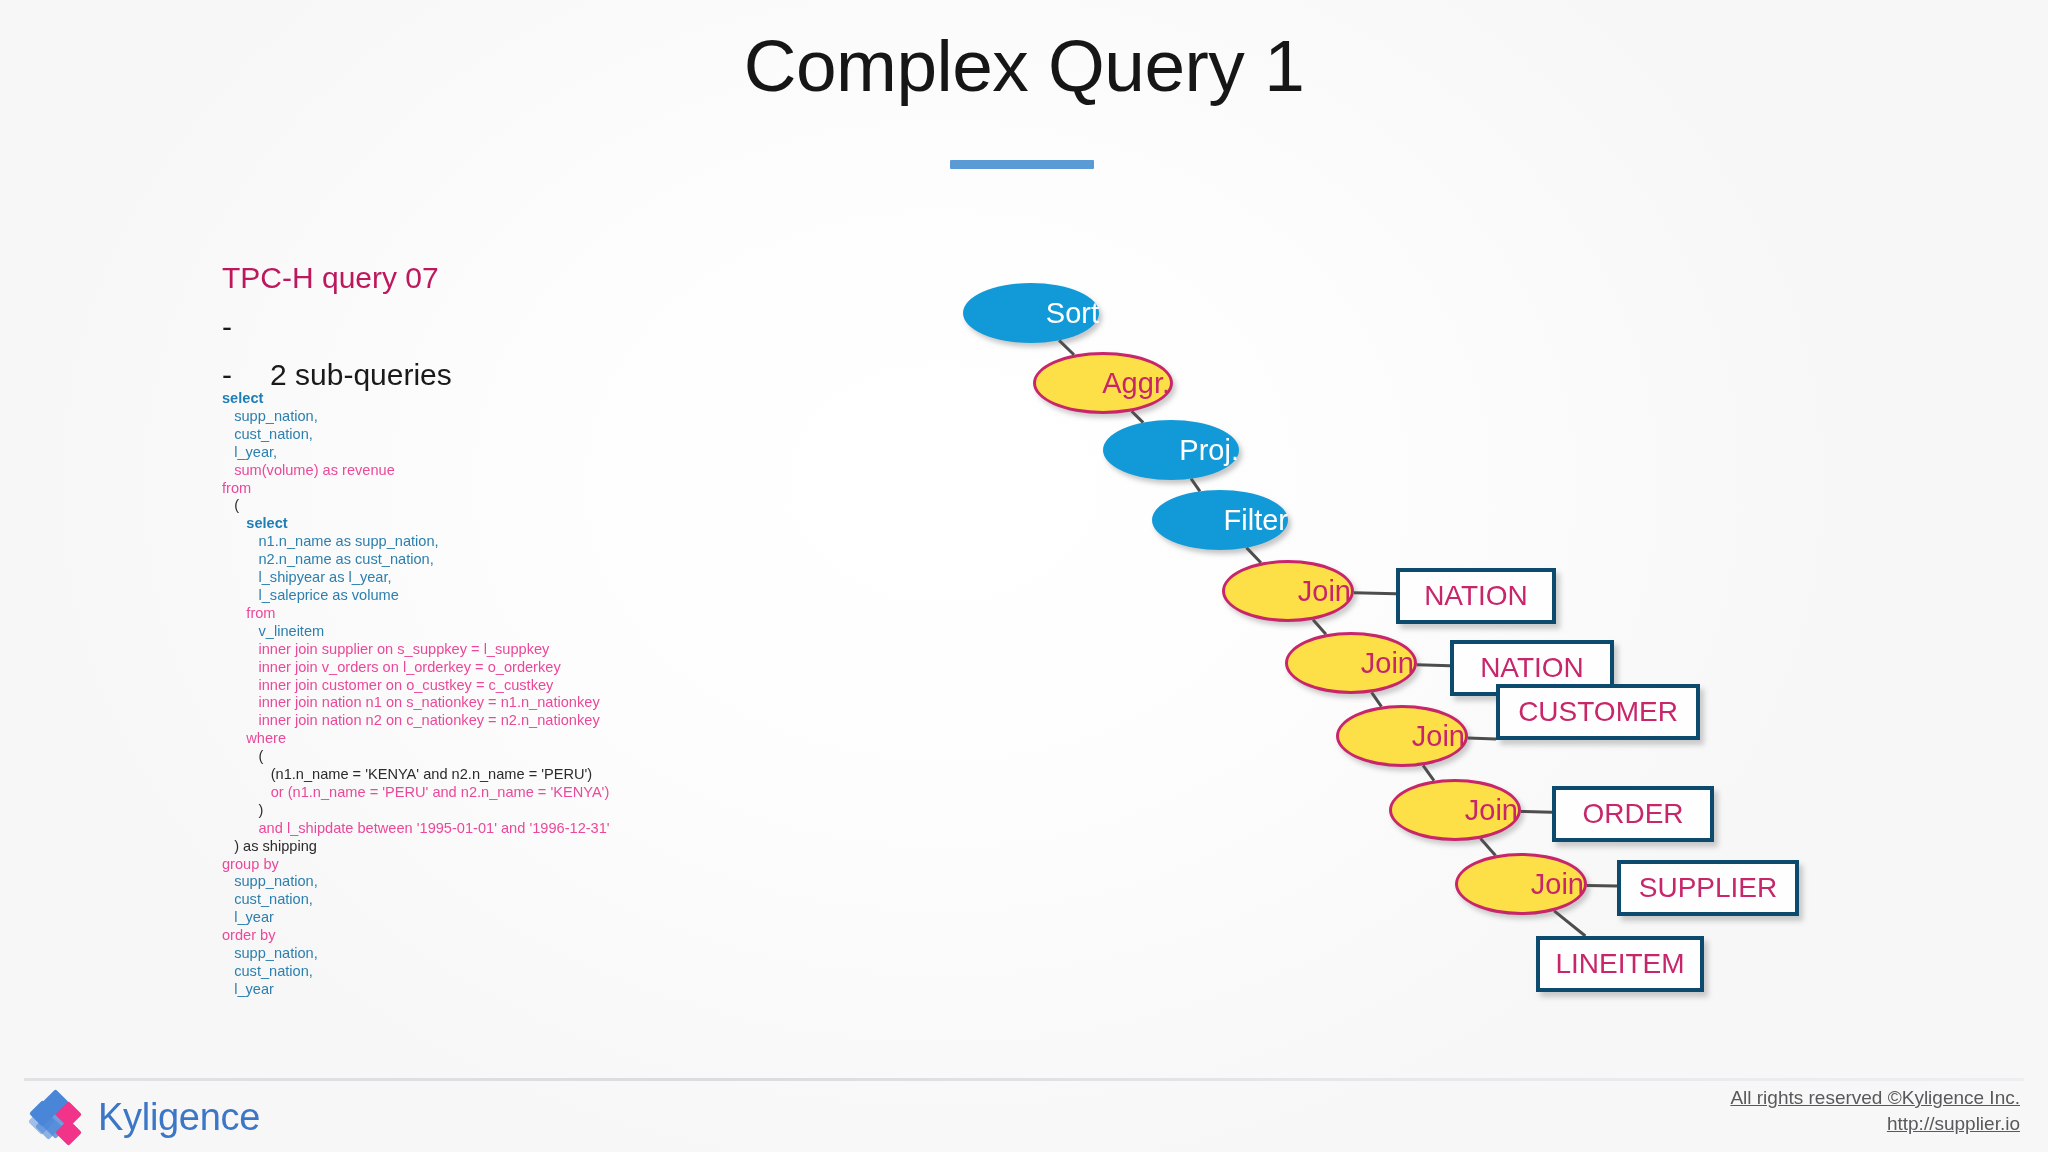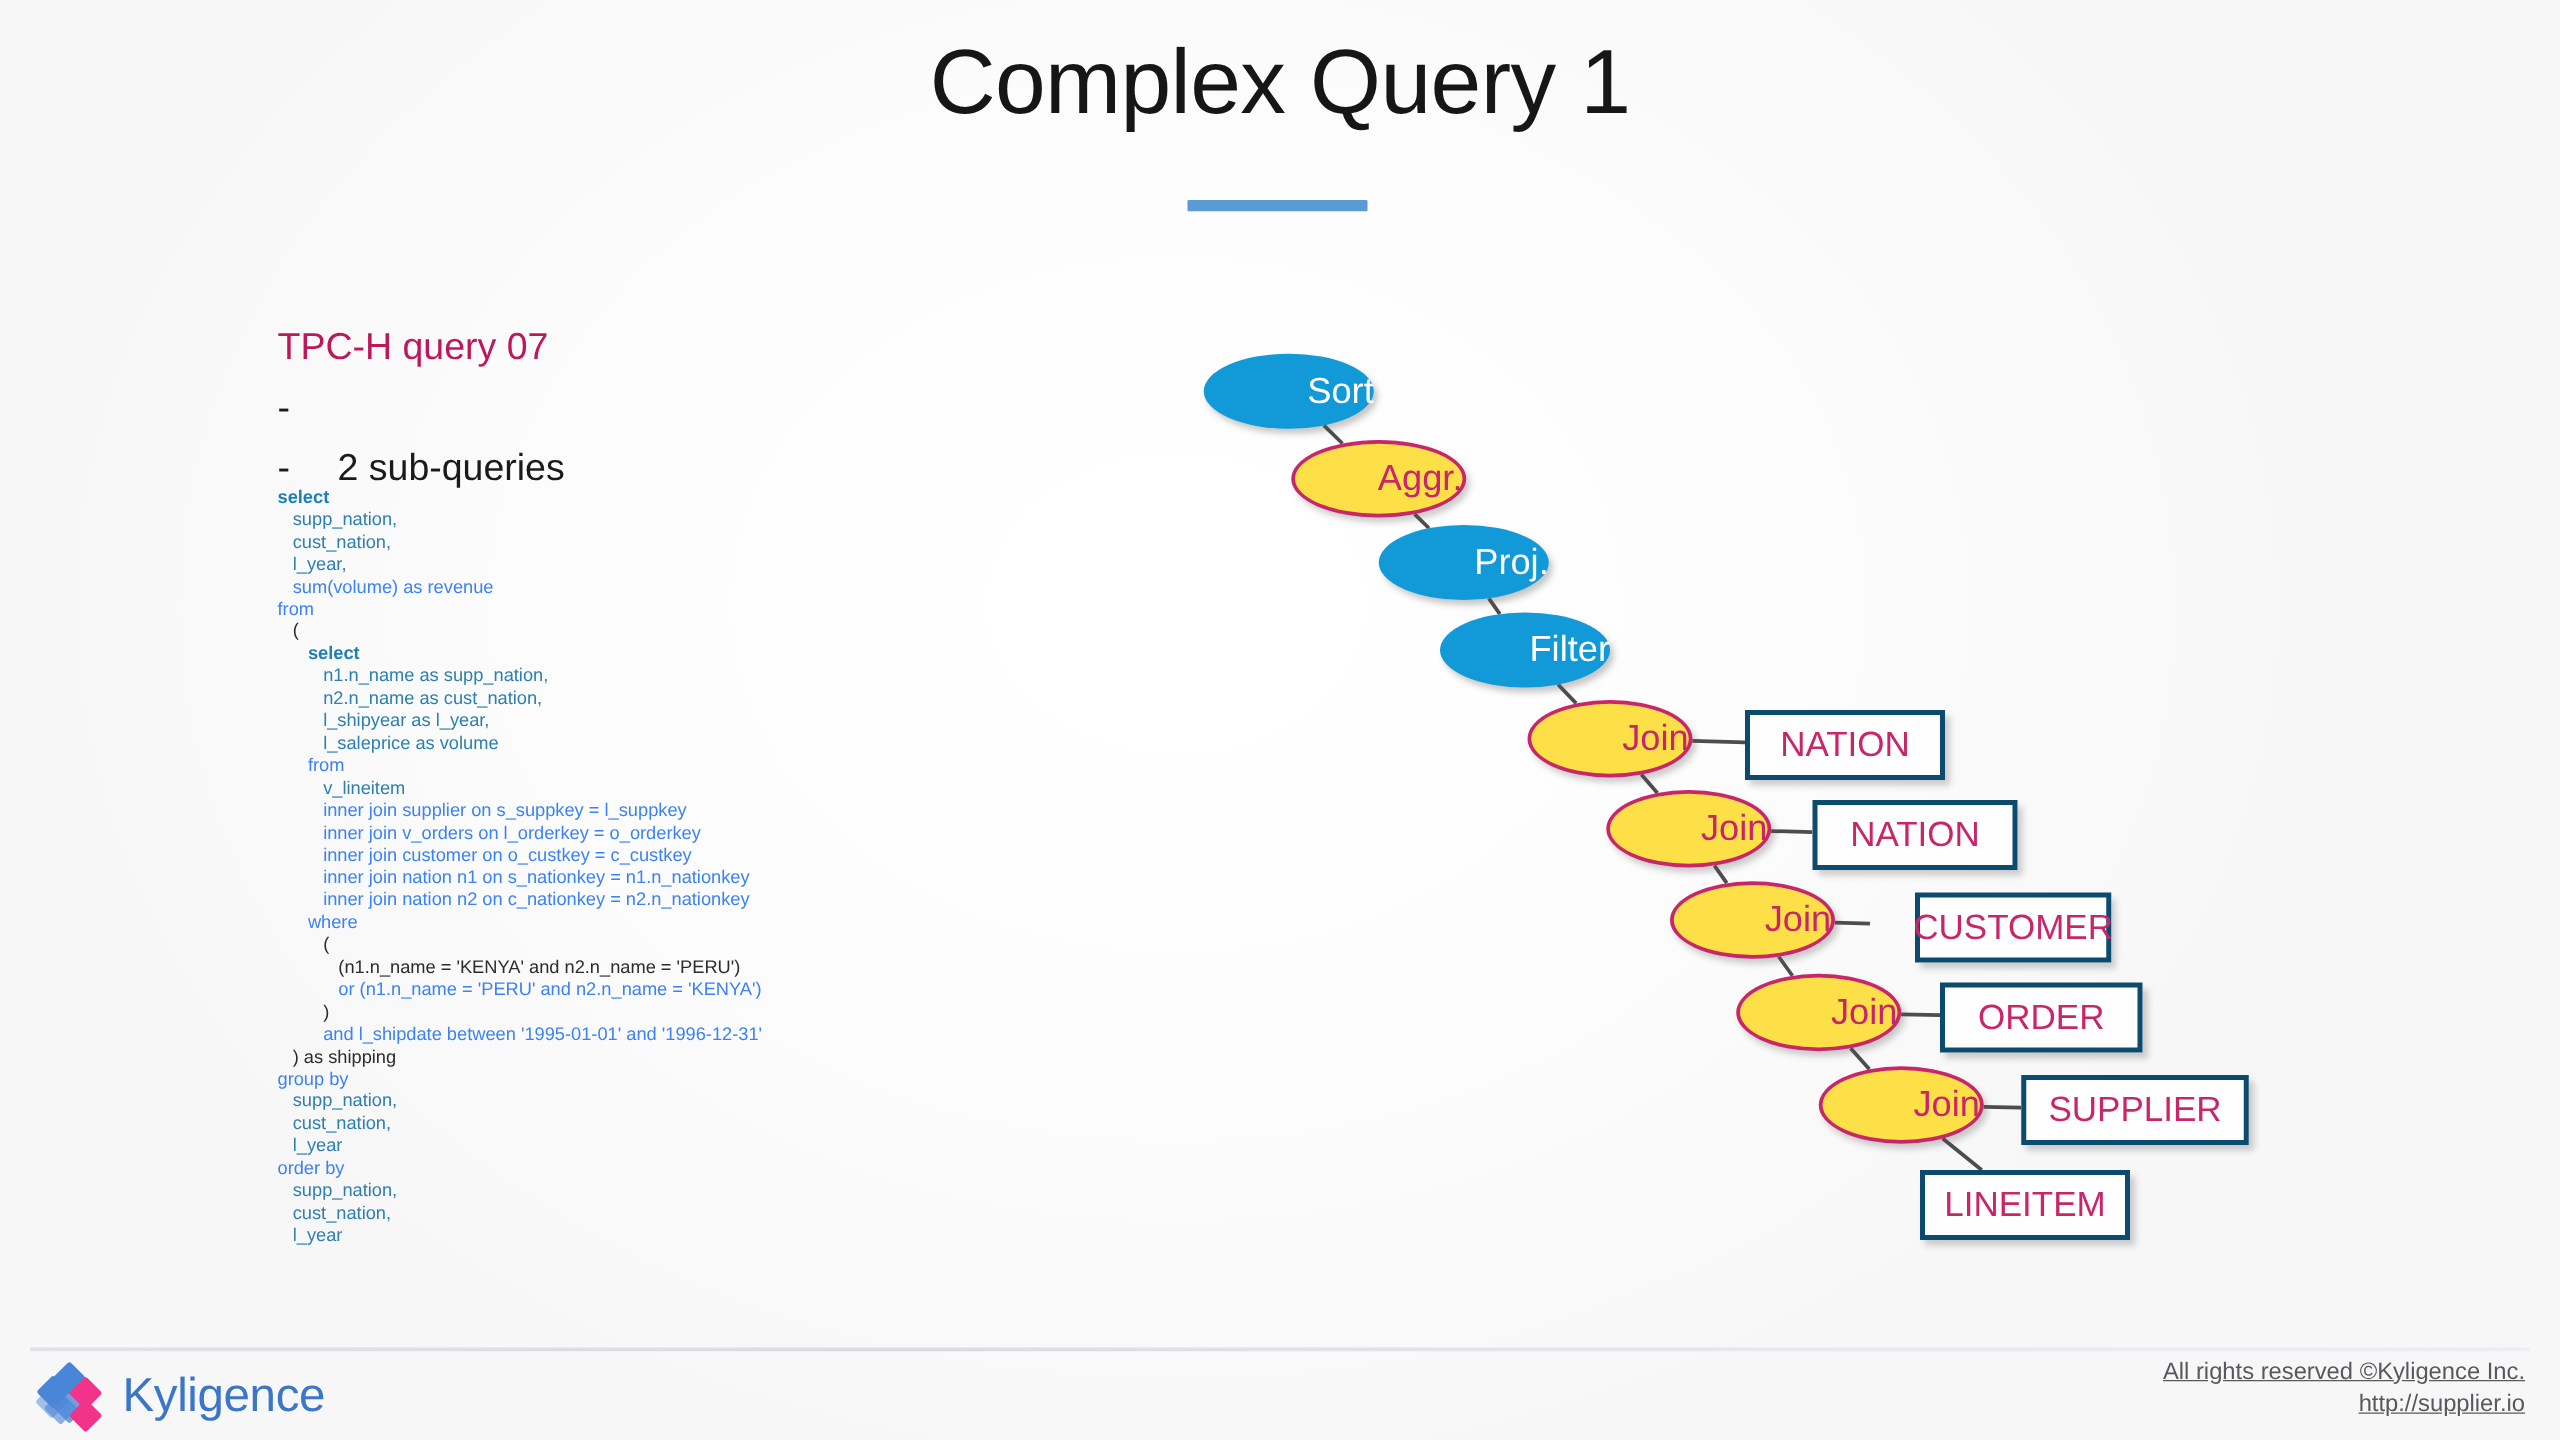--- a/index.html
+++ b/index.html
@@ -62,21 +62,21 @@
   #sql-block {
     position: absolute;
     left: 222px; top: 390px;
     font-family: "Liberation Sans", sans-serif;
     font-size: 14.6px;
     line-height: 17.9px;
     white-space: pre;
   }
   .sql-line { white-space: pre; }
   .kw  { color: #1F7FB5; font-weight: bold; }
-  .kw2 { color: #3b82f6; }
+  .kw2 { color: #ec4899; }
   .id  { color: #2C7FAE; }
   .pl  { color: #2B2B2B; }
 
   
   #diagram {
     position: absolute;
     left: 0; top: 0;
     width: 2048px; height: 1152px;
     pointer-events: none;
   }
@@ -206,21 +206,21 @@
       </div>
       <div class="ell pink" style="left: 1455px; top: 853px; width: 132px; height: 62px;">
         <span>Join</span>
       </div>
       <div class="tbl" style="left: 1396px; top: 568px; width: 160px; height: 56px;">
         <span>NATION</span>
       </div>
       <div class="tbl" style="left: 1450px; top: 640px; width: 164px; height: 56px;">
         <span>NATION</span>
       </div>
-      <div class="tbl" style="left: 1496px; top: 714px; width: 157px; height: 56px; margin-left: 36px;">
+      <div class="tbl" style="left: 1496px; top: 684px; width: 204px; height: 56px;">
         <span>CUSTOMER</span>
       </div>
       <div class="tbl" style="left: 1552px; top: 786px; width: 162px; height: 56px;">
         <span>ORDER</span>
       </div>
       <div class="tbl" style="left: 1617px; top: 860px; width: 182px; height: 56px;">
         <span>SUPPLIER</span>
       </div>
       <div class="tbl" style="left: 1536px; top: 936px; width: 168px; height: 56px;">
         <span>LINEITEM</span>

